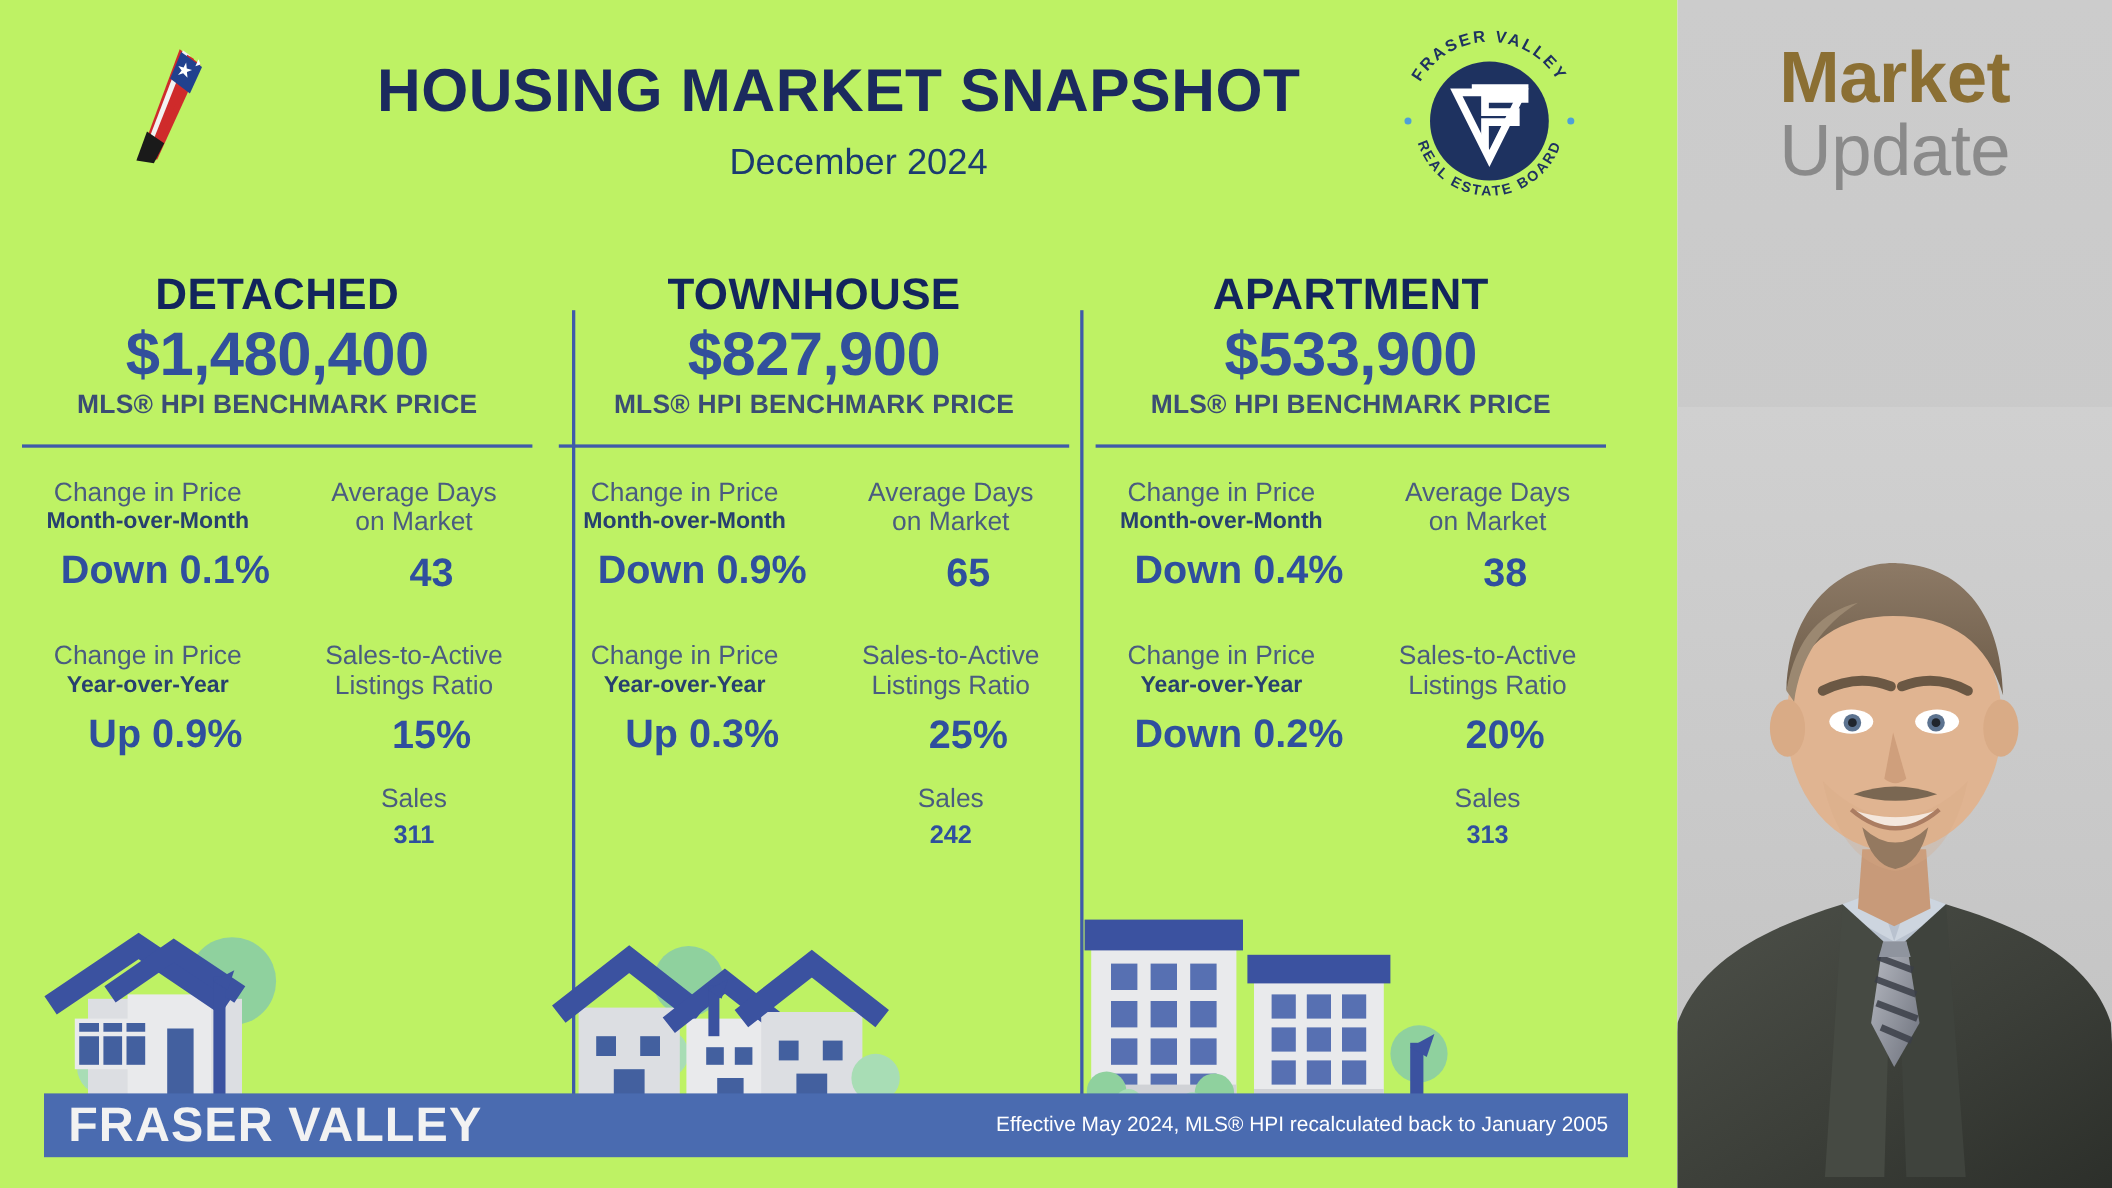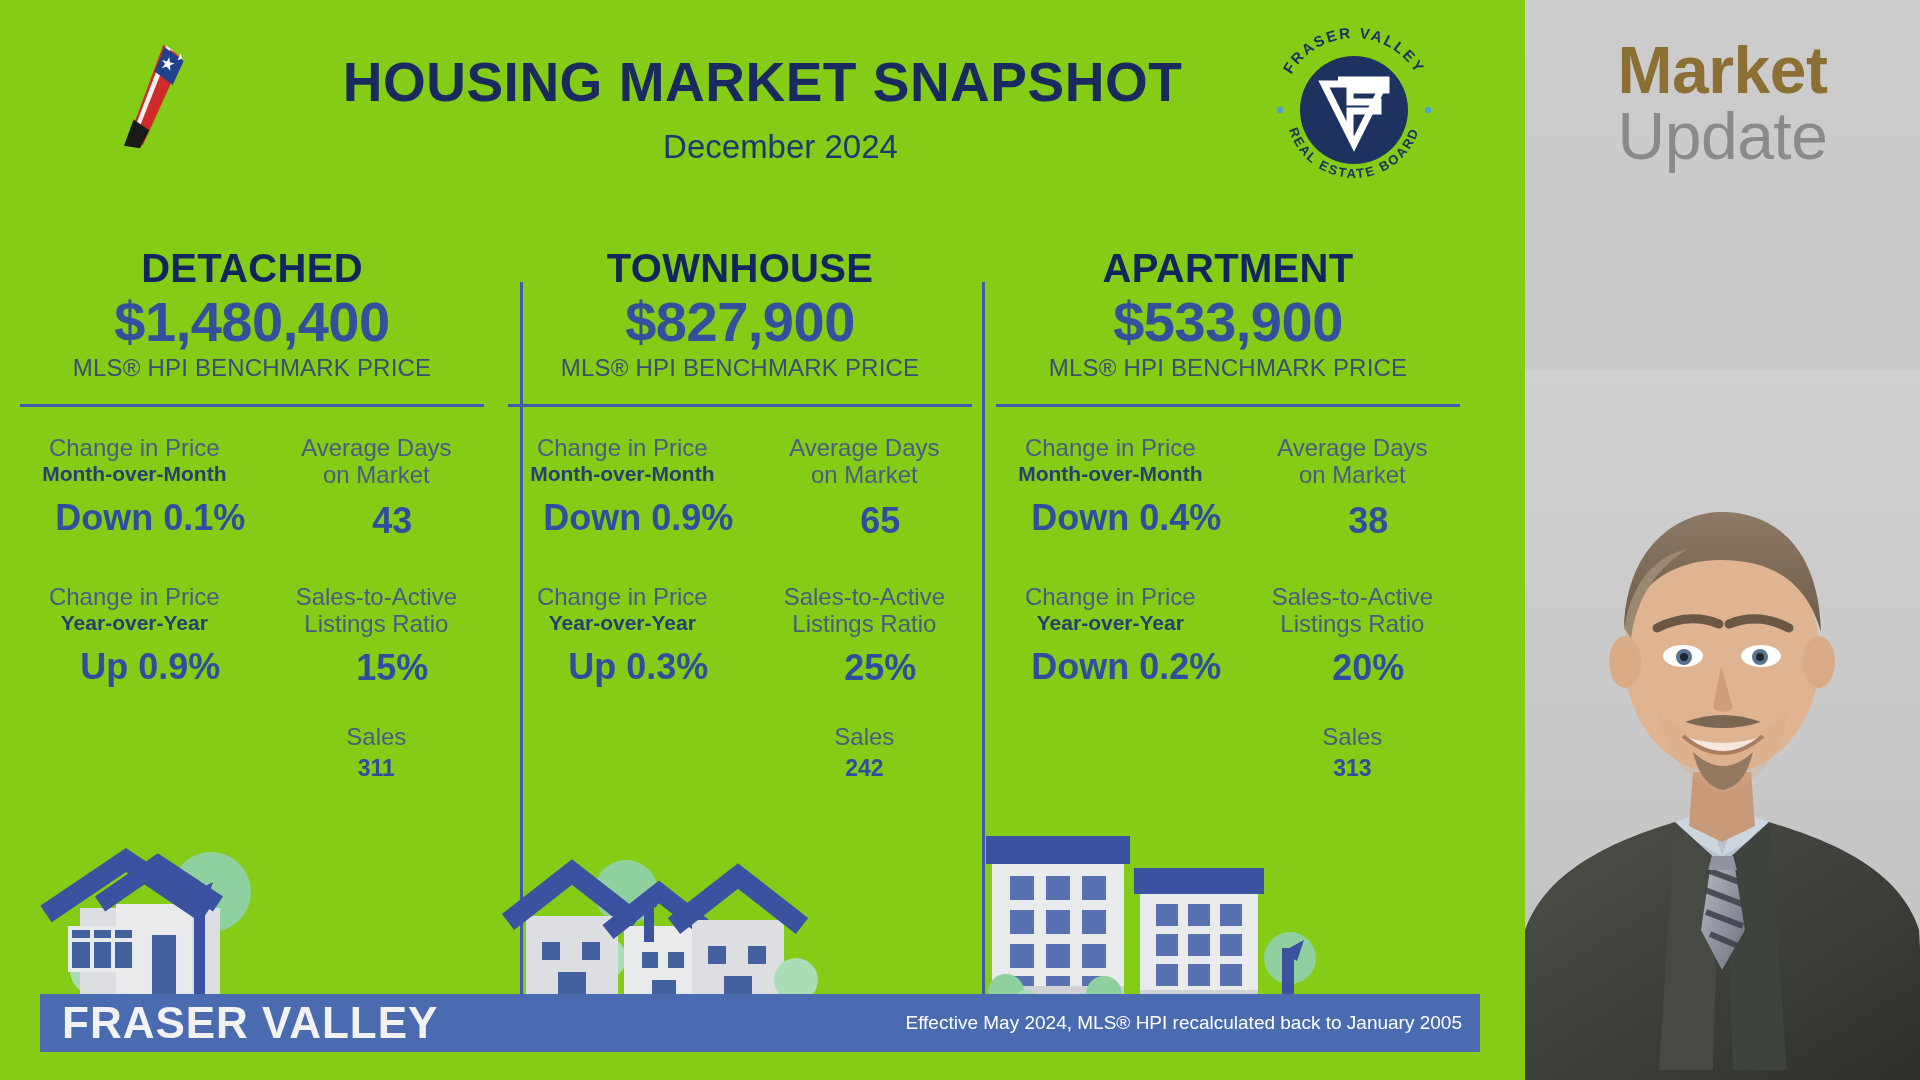--- a/index.html
+++ b/index.html
@@ -7,21 +7,21 @@
     width: 1920px; height: 1080px;
     font-family: "Liberation Sans", sans-serif;
     background: #ffffff;
     overflow: hidden;
   }
   .page { position: relative; width: 1920px; height: 1080px; background:#fff; }
 
   
   .infographic {
     position: absolute; left: 0; top: 0;
-    width: 1525px; height: 1080px; background: #84cc16;
+    width: 1525px; height: 1080px; background: #bef264;
   }
 
   
   .hdr { position: relative; height: 232px; }
   .flag-icon { position: absolute; left: 110px; top: 40px; width: 100px; height: 120px; }
   .title-block { position: absolute; left: 0; right: 0; top: 54px; text-align: center; }
   .main-title {
     font-size: 55px; font-weight: 700; letter-spacing: 0.5px;
     color: #1b2a5e; line-height: 1.05;
     font-family: "Liberation Sans", sans-serif;
@@ -44,36 +44,36 @@
   .cat-name {
     text-align: center; font-size: 40px; font-weight: 700;
     color: #12255c; letter-spacing: 0.3px; margin-top: 6px;
   }
   .cat-price {
     text-align: center; font-size: 56px; font-weight: 700;
     color: #32509c; letter-spacing: -0.5px; margin-top: 2px; line-height: 1.05;
   }
   .cat-bench {
     text-align: center; font-size: 24px; color: #3b4d74;
-    letter-spacing: 0.2px; margin-top: 2px; font-weight: 400;
+    letter-spacing: 0.2px; margin-top: 2px; font-weight: 700;
   }
   .hrule { margin: 22px 12px 0 12px; height: 3px; background: #3f5ba9; }
 
   .stats { position: relative; margin-top: 28px; padding: 0 14px; }
   .stat-row { display: flex; gap: 10px; text-align: center; }
   .stat-cell { width: 236px; }
   .stat-cell.pad { padding-left: 14px; }
 
   .lbl1 { font-size: 24px; color: #4a5c80; line-height: 1.12; font-weight: 400; }
   .lbl2 { font-size: 21px; color: #27406f; font-weight: 700; line-height: 1.15; }
   .value { font-size: 36px; font-weight: 700; color: #2f4f9e; margin-top: 12px; line-height: 1.1; margin-left: 32px; }
   .value.small-gap { margin-top: 10px; }
 
   .gapv { height: 44px; }
-  .sales-block { margin-top: 36px; }
+  .sales-block { margin-top: 26px; }
   .sales-lbl { font-size: 24px; color: #4a5c80; }
   .sales-val { font-size: 23px; font-weight: 700; color: #2f4f9e; margin-top: 4px; }
 
   .art { position: absolute; bottom: 0; left: 0; width: 488px; height: 180px; }
 
   
   .footer {
     position: absolute; left: 40px; bottom: 28px;
     width: 1440px; height: 58px; background: #4a6bb0;
     display: flex; align-items: center;

